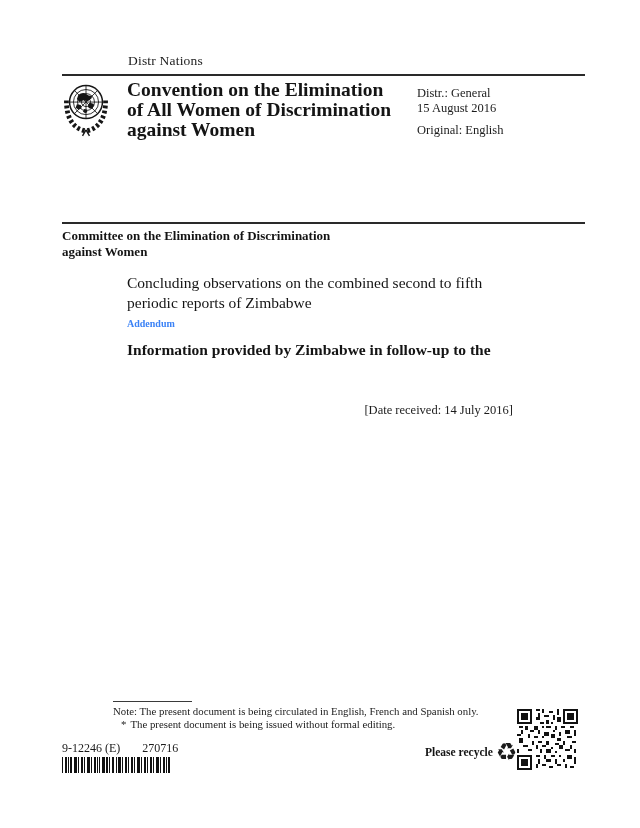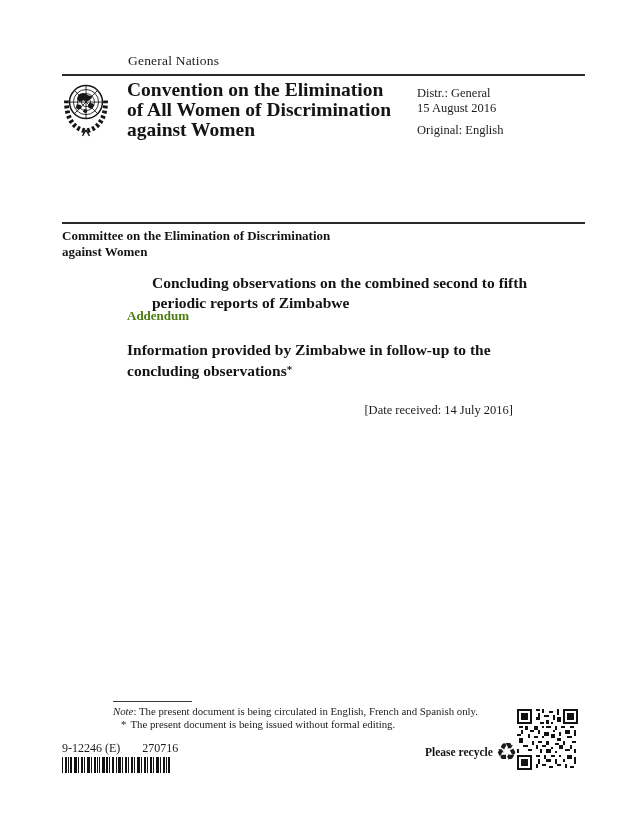--- a/index.html
+++ b/index.html
@@ -19,45 +19,45 @@
   .doc-symbol .big{font-size:25px;letter-spacing:.5px;}
   .doc-symbol .small{font-size:11.5px;}
   .rule-1{left:62px;top:74px;width:523px;height:2px;background:#2a2a2a;}
   .emblem{left:60px;top:80px;width:52px;height:58px;}
   .doc-title{left:127px;top:80px;width:290px;font-size:19.5px;font-weight:700;line-height:20px;color:#141414;}
   .distr-block{left:417px;top:86px;font-size:12.5px;line-height:15px;}
   .original-line{left:417px;top:123px;font-size:12.5px;}
   
   .rule-2{left:62px;top:222px;width:523px;height:2px;background:#2a2a2a;}
   .committee{left:62px;top:228px;font-size:13px;font-weight:700;line-height:15.5px;color:#141414;}
-  .heading-1{left:127px;top:273px;width:420px;font-size:15.5px;font-weight:700;line-height:19.5px;color:#141414;margin-left:25px;}
-  .addendum{left:127px;top:308px;font-size:13px;font-weight:700;color:#4d7c0f;}
+  .heading-1{left:127px;top:273px;width:420px;font-size:15.5px;font-weight:400;line-height:19.5px;color:#141414;}
+  .addendum{left:127px;top:318px;font-size:10px;font-weight:700;color:#3b82f6;}
   .heading-2{left:127px;top:340px;width:420px;font-size:15.5px;font-weight:700;line-height:19.5px;color:#141414;}
   .fn-star{font-size:11px;vertical-align:3px;}
   .date-received{top:379px;right:127px;font-size:12.5px;margin-top:24px;}
   
   .fn-separator{left:113px;top:701px;width:79px;height:1px;background:#3a3a3a;}
   .footnote-1{left:113px;top:705px;font-size:10.8px;white-space:nowrap;}
   .footnote-2{left:121px;top:718px;font-size:10.8px;white-space:nowrap;}
   .footnote-2 .marker{padding-right:4px;}
   .job-line{left:62px;top:741px;font-size:12px;white-space:nowrap;}
   .job-line .gap{display:inline-block;width:22px;}
   .barcode{left:62px;top:757px;width:108px;height:16px;}
   .recycle-block{left:425px;top:740px;display:flex;align-items:center;}
   .recycle-label{font-size:11.5px;font-weight:700;color:#141414;}
   .recycle-glyph{font-family:"DejaVu Sans", sans-serif;font-size:24px;line-height:24px;margin-left:3px;color:#1b1b1b;}
   .qr{left:517px;top:709px;width:61px;height:61px;}
-  .it{font-style:italic;margin-top:8px;}
+  .it{margin-top:8px;}
 </style>
 </head>
 <body>
 
 <div class="page">
 
-  <div class="abs org-name">General Nations</div>
+  <div class="abs org-name">Distr Nations</div>
 
 
   <div class="abs rule-1"></div>
 
   <div class="abs emblem">
     <svg width="52" height="58" viewBox="0 0 60 66" xmlns="http://www.w3.org/2000/svg">
       <g stroke="#161616" fill="none">
         <circle cx="30" cy="25" r="19" stroke-width="1.7"></circle>
         <circle cx="30" cy="25" r="14.5" stroke-width="1"></circle>
         <circle cx="30" cy="25" r="9.8" stroke-width="1"></circle>
@@ -99,21 +99,20 @@
 
   <div class="abs heading-1">
     <div>Concluding observations on the combined second to fifth</div>
     <div>periodic reports of Zimbabwe</div>
   </div>
 
   <div class="abs addendum">Addendum</div>
 
   <div class="abs heading-2">
     <div>Information provided by Zimbabwe in follow-up to the</div>
-    <div><span>concluding observations</span><span class="fn-star">*</span></div>
   </div>
 
   <div class="abs date-received">[Date received: 14 July 2016]</div>
 
   <div class="abs fn-separator"></div>
 
   <div class="abs footnote-1">
     <span class="it">Note</span><span>: The present document is being circulated in English, French and Spanish only.</span>
   </div>
 

